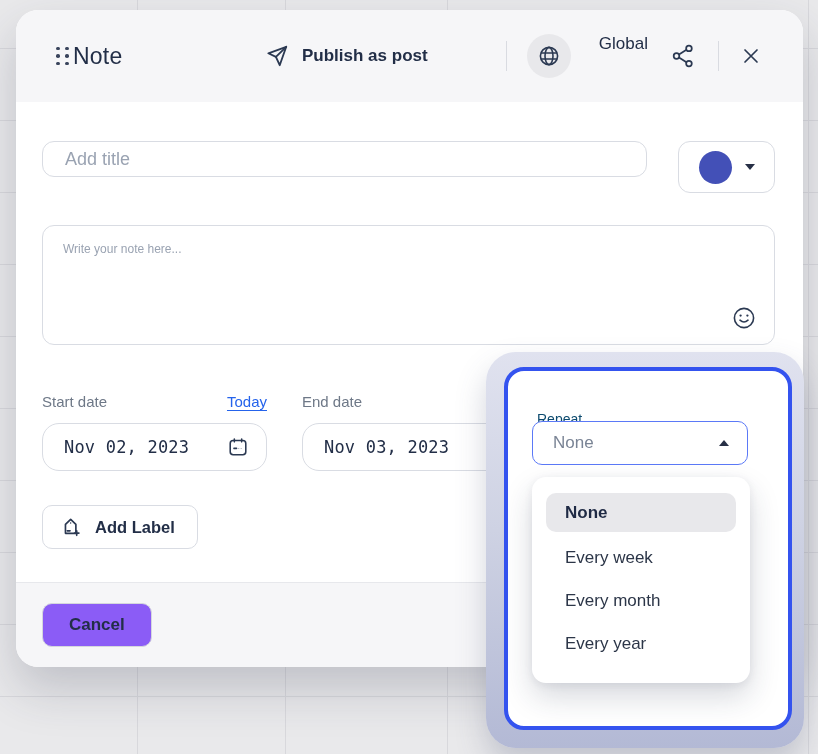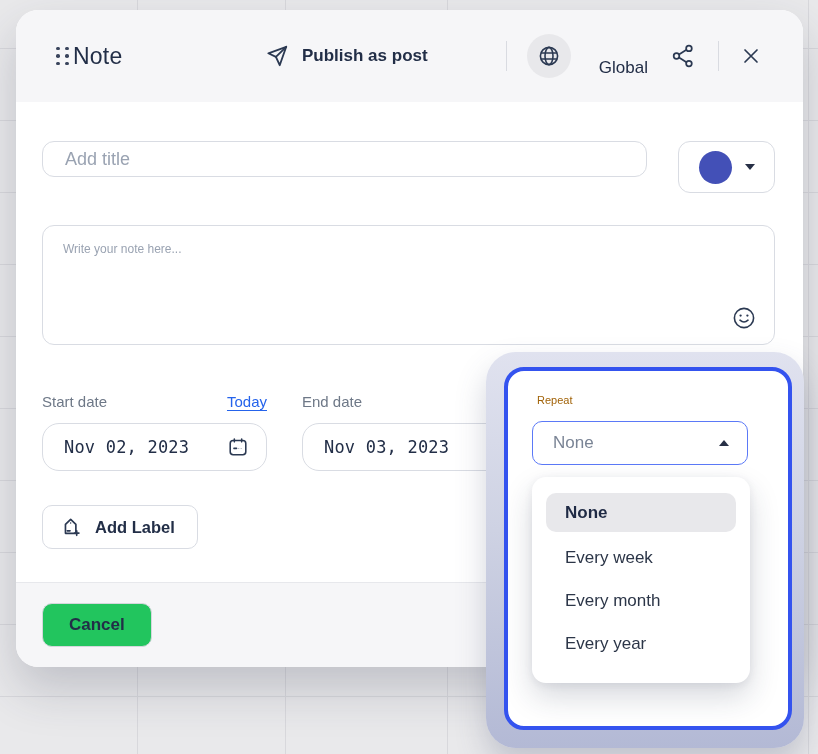--- a/index.html
+++ b/index.html
@@ -32,21 +32,21 @@
   .modal-title { font-size:23px; font-weight:400; margin-left:0; letter-spacing:.2px; color:#222e47; }
 
   .header-center {
     position:absolute; left:248px; top:0; height:92px;
     display:flex; align-items:center; gap:12px; cursor:pointer;
   }
   .header-center .label { font-size:17px; font-weight:700; color:#222e47; }
 
   .header-right { margin-left:auto; display:flex; align-items:center; gap:20px; }
   .vdivider { width:1px; height:30px; background:#d9dbe1; }
-  .globe-group { display:flex; align-items:flex-end; gap:28px; cursor:pointer; }
+  .globe-group { display:flex; align-items:flex-start; gap:28px; cursor:pointer; }
   .globe-chip { width:44px; height:44px; border-radius:50%; background:#e8e8eb; display:flex; align-items:center; justify-content:center; }
   .globe-label { font-size:17px; color:#222e47; }
   .icon-btn { background:none; border:none; cursor:pointer; display:flex; align-items:center; justify-content:center; padding:2px; }
 
   .modal-body { padding:39px 28px 0 26px; }
 
   .row1 { display:flex; gap:31px; }
   .title-input {
     flex:0 0 605px; height:36px; border:1px solid #d9dce3; border-radius:12px;
     padding:12px 22px; font-size:18px; font-family:"Liberation Sans",sans-serif;
@@ -86,36 +86,36 @@
     font-size:16.5px; font-weight:700; color:#222e47; font-family:"Liberation Sans",sans-serif;
   }
 
   .modal-footer {
     position:absolute; left:0; right:0; bottom:0; height:85px;
     background:#f6f6f8; border-top:1px solid #e7e8ec; border-radius:0 0 22px 22px;
     display:flex; align-items:center; padding-left:26px;
   }
   .cancel-btn {
     height:44px; padding:0 26px; border:1px solid #d5d7dd; border-radius:10px;
-    background:#22c55e; font-size:17px; font-weight:700; color:#222e47; cursor:pointer;
+    background:#8b5cf6; font-size:17px; font-weight:700; color:#222e47; cursor:pointer;
     font-family:"Liberation Sans",sans-serif;
   }
 
   
   .popover-glow {
     position:absolute; left:486px; top:352px; width:318px; height:396px;
     border-radius:30px; z-index:50;
     background:linear-gradient(180deg,#e0e2ef 0%,#ced2e3 45%,#b3b9d5 100%);
     box-shadow:0 16px 30px rgba(75,82,115,.25);
   }
   .popover-card {
     position:absolute; left:18px; top:15px; width:288px; height:363px;
     background:#ffffff; border:4px solid #3453ef; border-radius:20px;
   }
-  .repeat-label { position:absolute; left:29px; top:23px; font-size:11px; color:#a16207; }
+  .repeat-label { position:absolute; left:29px; top:40px; font-size:14px; color:#0c4a6e; }
   .repeat-select {
     position:absolute; left:24px; top:50px; width:216px; height:44px;
     border:1.5px solid #5b79f7; border-radius:10px; background:#fff; cursor:pointer;
     display:flex; align-items:center; justify-content:space-between; padding:0 18px 0 20px;
   }
   .repeat-select .value { font-size:17px; color:#7a8495; }
   .caret-up { width:0; height:0; border-left:5.5px solid transparent; border-right:5.5px solid transparent; border-bottom:6px solid #273046; }
 
   .options-panel {
     position:absolute; left:24px; top:106px; width:218px;

